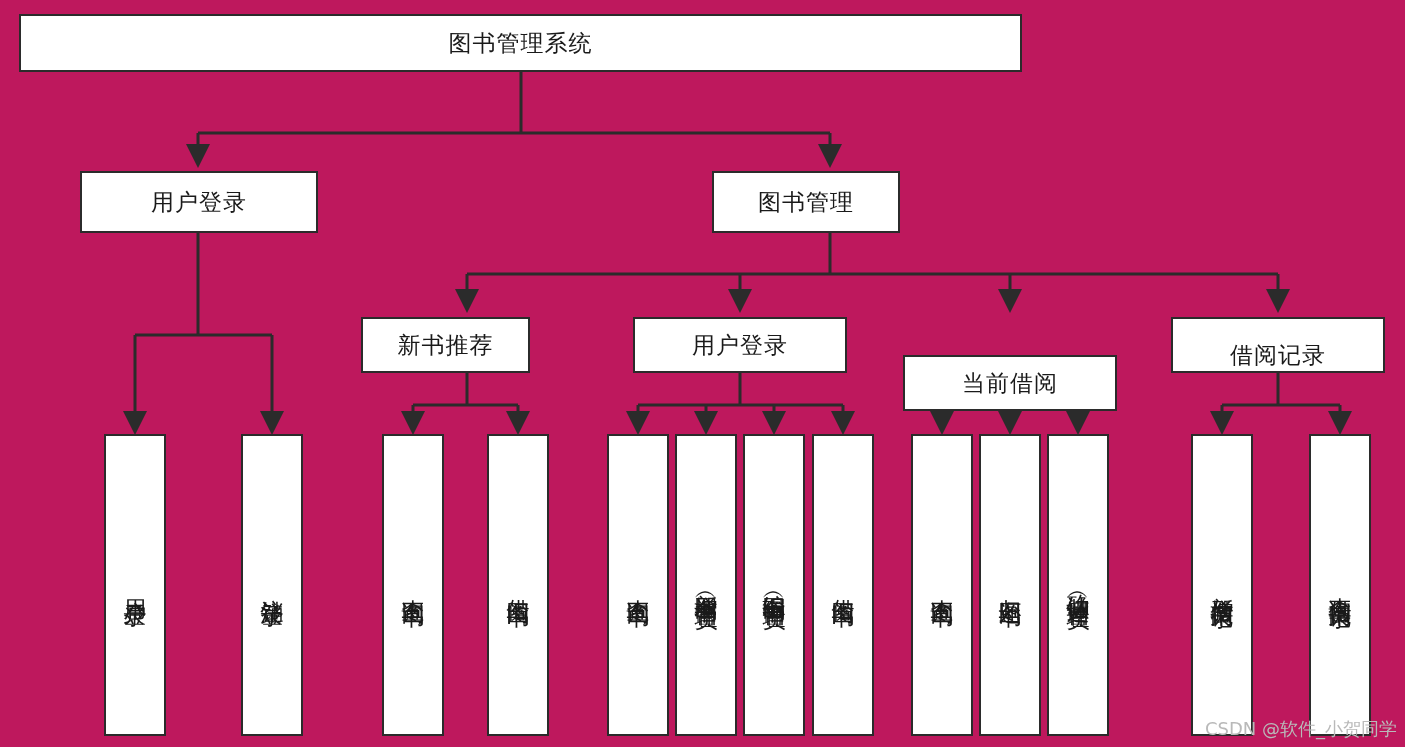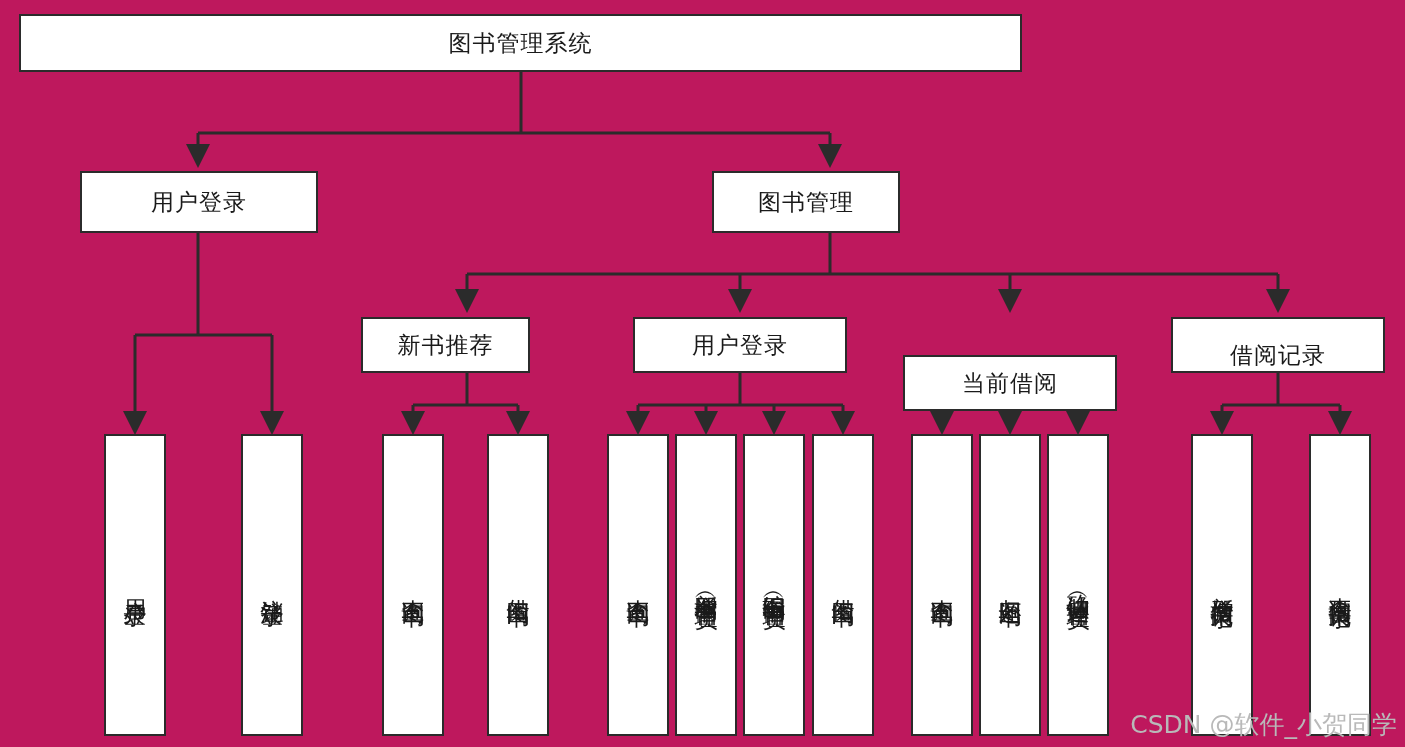--- a/index.html
+++ b/index.html
@@ -51,21 +51,21 @@
     text-orientation: upright;
     display: block;
     white-space: normal;
     text-align: center;
     max-height: 100%;
   }
   .watermark {
     position: absolute;
     right: 8px;
     bottom: 6px;
-    font-size: 25px;
+    font-size: 18px;
     color: #b9b9b9;
     font-family: "DejaVu Sans", "Liberation Sans", sans-serif;
     white-space: nowrap;
     user-select: none;
   }
 </style>
 </head>
 <body>
 
 <div id="canvas">

